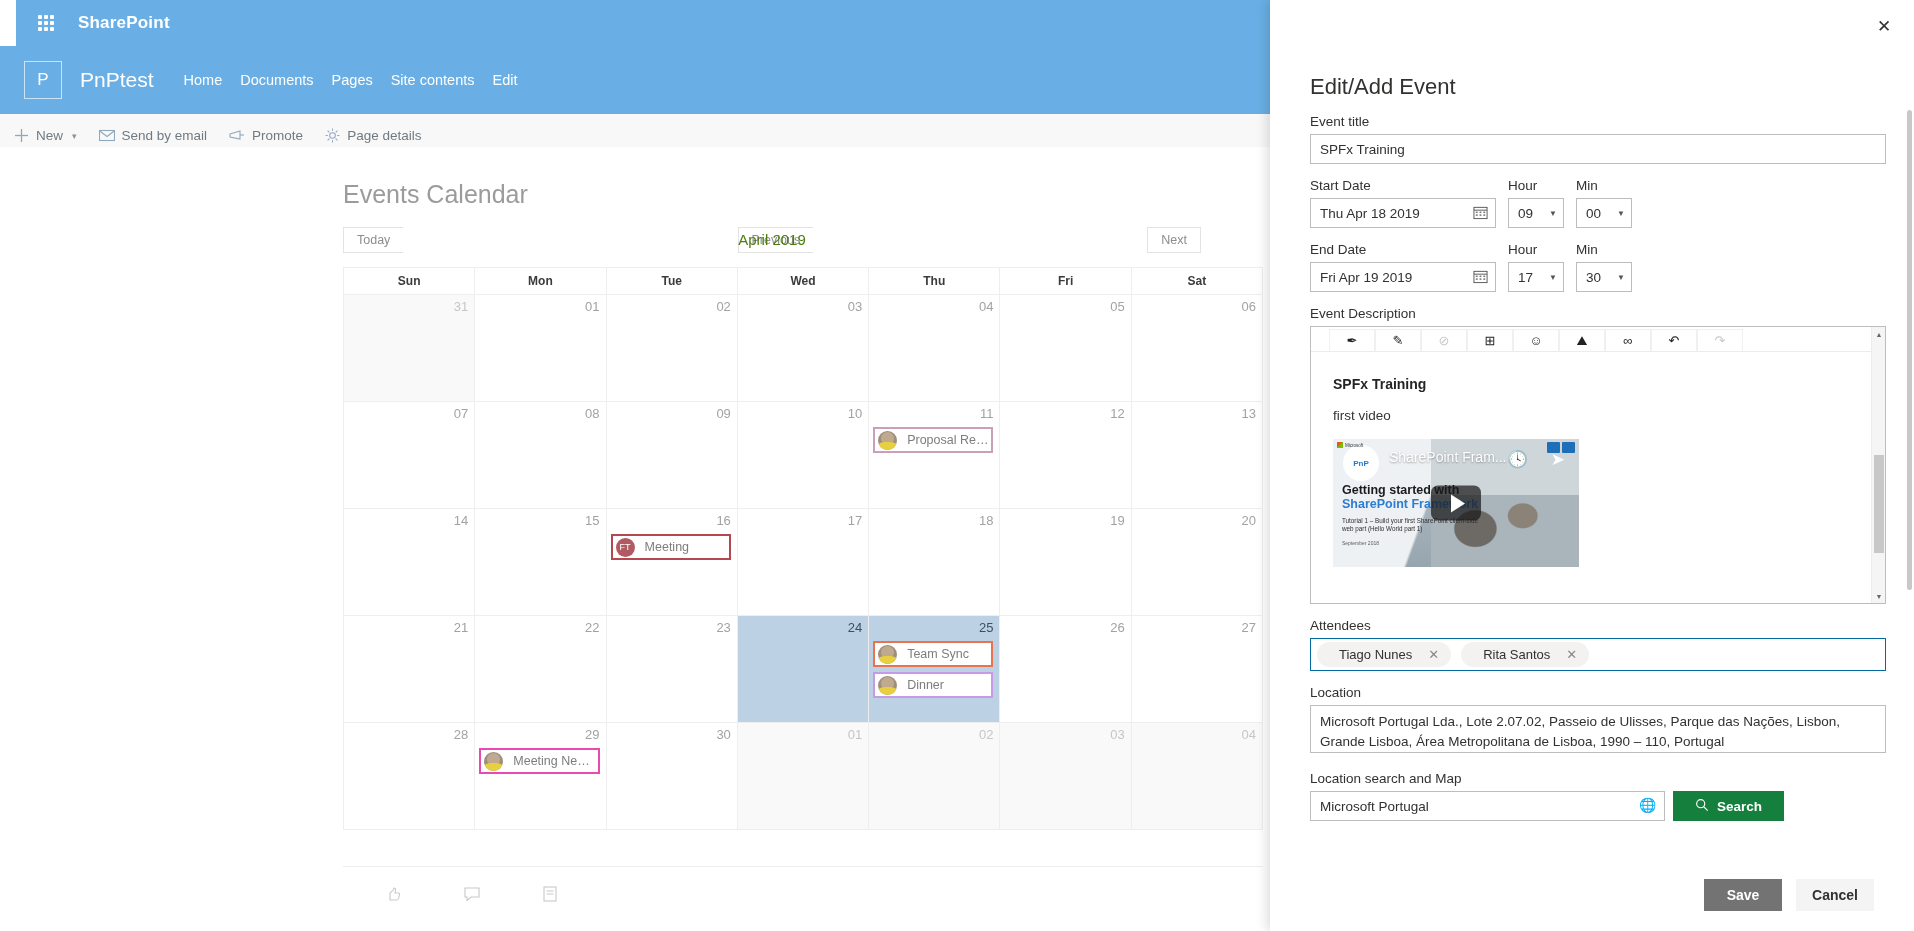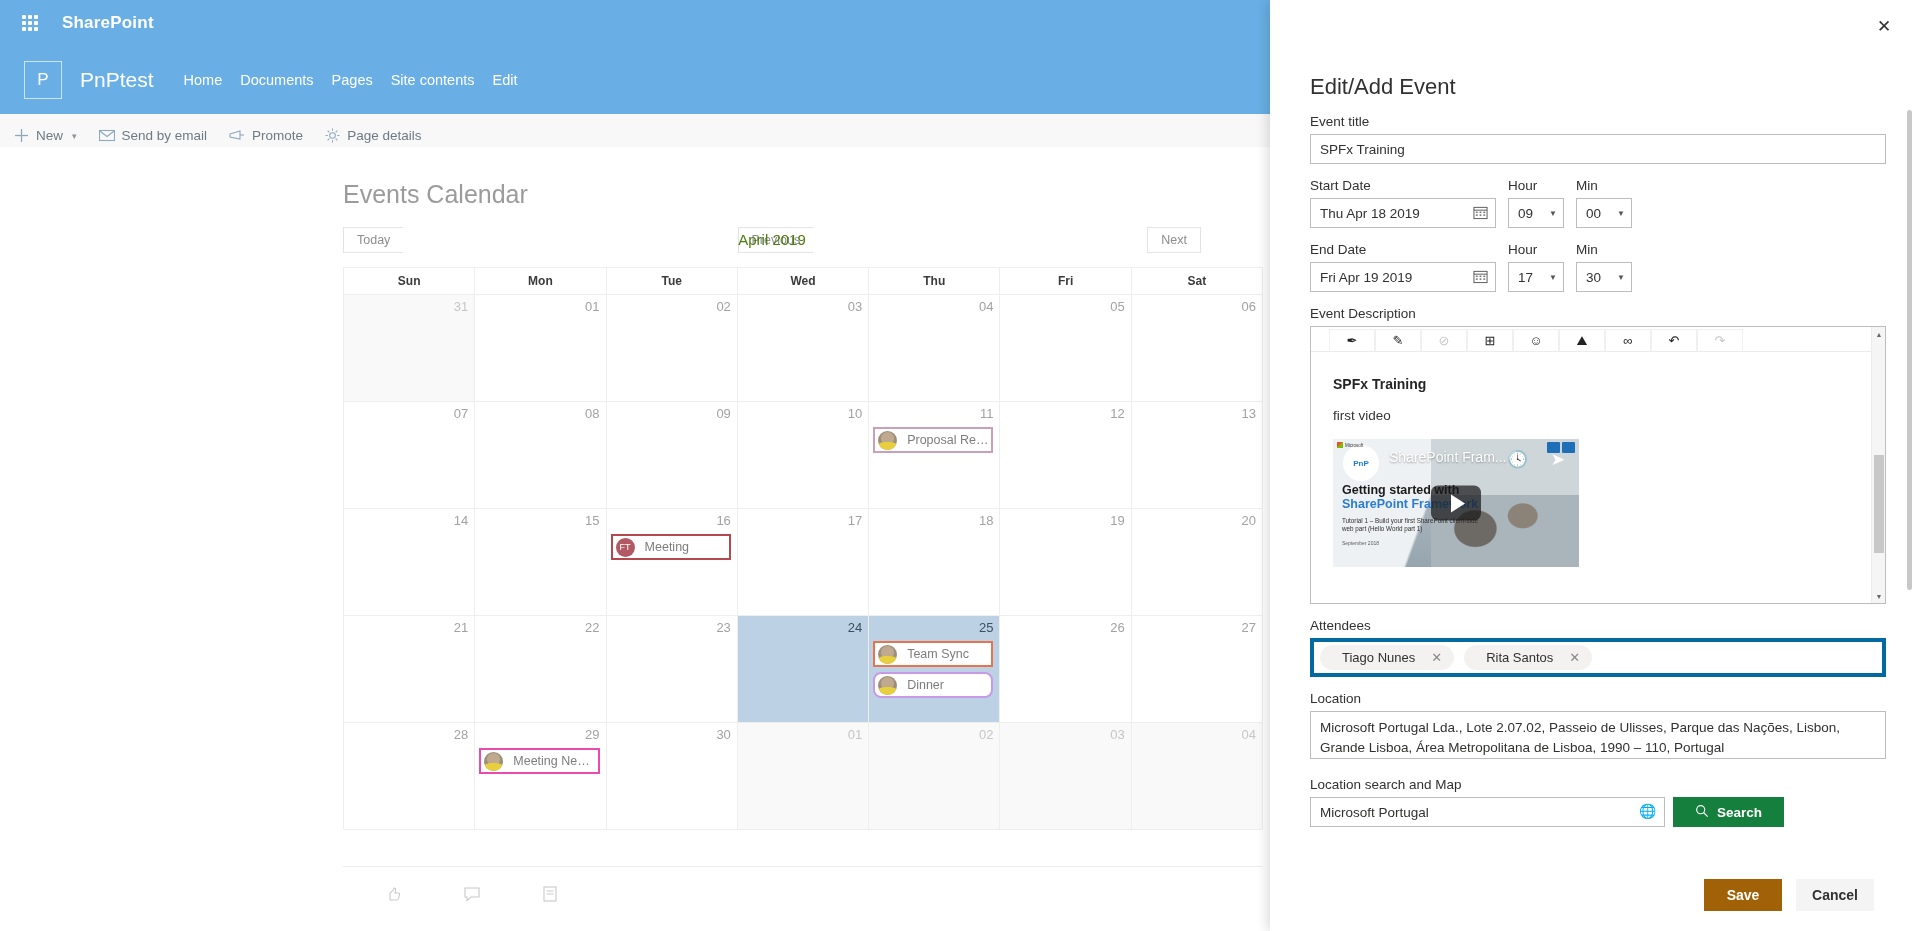--- a/index.html
+++ b/index.html
@@ -6,21 +6,21 @@
   html, body {
     margin: 0; padding: 0;
     width: 1914px; height: 931px;
     overflow: hidden;
     font-family: "Liberation Sans", sans-serif;
     background: #ffffff;
   }
 
   
   .suite-bar {
-    position: absolute; top: 0; left: 0;
+    position: absolute; top: 0; left: 16px;
     width: 1270px; height: 46px;
     background: #69afe5;
     display: flex; align-items: center;
     padding-left: 10px;
   }
   .waffle {
     width: 40px; height: 46px;
     display: flex; align-items: center; justify-content: center;
     cursor: pointer;
   }
@@ -138,21 +138,21 @@
   .ev {
     display: flex; align-items: center;
     margin-top: 6px;
     height: 26px;
     background: #fff;
     border: 2px solid #c9a0b8;
     padding-left: 3px;
     overflow: hidden;
     cursor: pointer;
   }
-  .ev + .ev { margin-top: 5px; border-radius: 8px; }
+  .ev + .ev { margin-top: 5px; }
   .ev .av {
     width: 19px; height: 19px; border-radius: 50%;
     flex: 0 0 19px; margin-right: 10px;
     overflow: hidden;
     background: #9e8f7a;
     position: relative;
   }
   .ev .av.initials {
     background: #b25a63; color: #fff;
     font-size: 9px; font-weight: normal;
@@ -356,21 +356,21 @@
   .ed-scroll .arrow-up { top: 0; }
   .ed-scroll .arrow-dn { bottom: 0; }
   .ed-scroll .thumb {
     position: absolute; left: 2px; top: 128px;
     width: 10px; height: 98px; background: #c8c8c8; cursor: pointer;
   }
 
   
   .pills {
     width: 100%; min-height: 32px;
-    border: 4px solid #0369a1;
+    border: 1px solid #0369a1;
     display: flex; align-items: flex-end; gap: 10px;
     padding: 3px 6px;
   }
   .pill {
     background: #f3f2f1; border-radius: 14px;
     height: 25px; display: flex; align-items: center;
     padding: 0 8px 0 22px; gap: 16px;
     font-size: 13px; color: #323130;
   }
   .pill .x { color: #888; font-size: 13px; cursor: pointer; padding-right: 4px; }
@@ -401,21 +401,21 @@
   }
 
   .panel-footer {
     flex: 0 0 auto;
     height: 72px;
     display: flex; align-items: center; justify-content: flex-end;
     gap: 14px; padding-right: 40px;
     background: #fff;
   }
   .btn-primary {
-    background: #a16207; color: #fff; border: none;
+    background: #737373; color: #fff; border: none;
     font-size: 14px; font-weight: bold;
     width: 78px; height: 32px; cursor: pointer;
     font-family: "Liberation Sans", sans-serif;
   }
   .btn-default {
     background: #f4f4f4; color: #323130; border: none;
     font-size: 14px; font-weight: bold;
     width: 78px; height: 32px; cursor: pointer;
     font-family: "Liberation Sans", sans-serif;
   }

